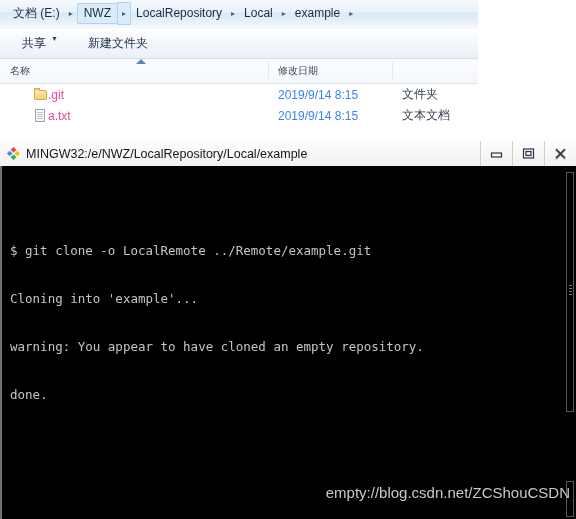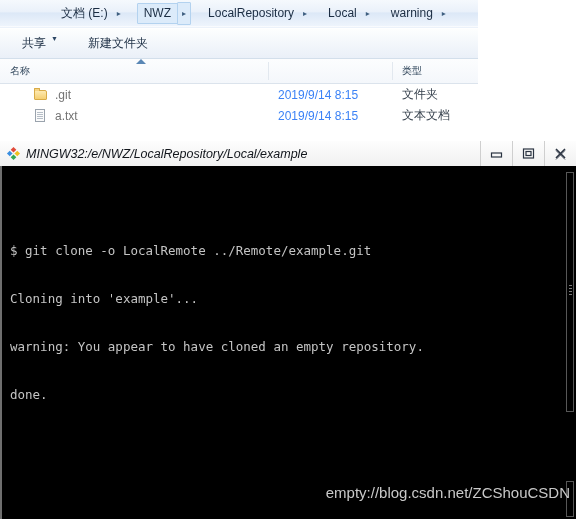--- a/index.html
+++ b/index.html
@@ -15,28 +15,27 @@
     position:absolute;left:0;top:0;width:478px;height:148px;
     background:#ffffff;
     overflow:hidden;
   }
   .addressbar{
     position:absolute;left:0;top:0;width:478px;height:27px;
     background:linear-gradient(to bottom,#f5f9fd 0%,#eaf1fa 45%,#dce8f7 50%,#eef4fc 100%);
     border-bottom:1px solid #b8cfe5;
     display:flex;align-items:center;
     box-sizing:border-box;
-    padding-left:48px;
   }
   .addressbar::after{
     content:"";position:absolute;left:0;bottom:-2px;width:478px;height:2px;
     background:linear-gradient(to bottom,#ffffff,#e6eef8);
   }
   .crumb{
-    font-size:12px;color:#1b2d43;padding:2px 5px;margin-left:12px;
+    font-size:12px;color:#1b2d43;padding:2px 5px;margin-left:0;
     white-space:nowrap;line-height:17px;
   }
   .crumb.first{margin-left:8px;}
   .crumb.sel{
     background:#dcebfa;border:1px solid #b3d2ef;border-radius:1px;padding:1px 6px;
   }
   .crumb-arrow{
     font-size:8px;color:#3e5f80;padding:0 4px;line-height:17px;
   }
   .crumb-arrow.boxed{
@@ -72,22 +71,22 @@
     border-bottom:5px solid #5a87b5;
   }
 
   .filelist{
     position:absolute;left:0;top:84px;width:478px;height:64px;background:#ffffff;
   }
   .filerow{
     position:relative;height:21px;display:flex;align-items:center;
   }
   .fr-name{
-    position:absolute;left:14px;display:flex;align-items:center;gap:7px;
-    font-size:12px;color:#737373;padding-left:20px;
+    position:absolute;left:14px;display:flex;align-items:center;gap:0;
+    font-size:12px;color:#ec4899;padding-left:20px;
   }
   .fr-date{position:absolute;left:278px;font-size:12px;color:#3b82f6;}
   .fr-type{position:absolute;left:402px;font-size:12px;color:#37424e;}
 
   
   .ico{width:14px;height:13px;position:relative;display:inline-block;flex:none;}
   .ico.folder::before{
     content:"";position:absolute;left:0;top:2px;width:13px;height:10px;
     background:linear-gradient(to bottom,#fde9b0,#f5cf72);
     border:1px solid #d8ab48;border-radius:1px 2px 1px 1px;box-sizing:border-box;
@@ -111,21 +110,21 @@
     position:absolute;left:0;top:141px;width:576px;height:378px;
     background:#f0f0f0;
   }
   .term-title{
     position:absolute;left:0;top:0;width:576px;height:25px;
     background:linear-gradient(to bottom,#fdfdfd,#f1f1f1);
     border-bottom:1px solid #9d9d9d;
     display:flex;align-items:center;
   }
   .term-title-text{
-    font-size:12.5px;color:#12161c;margin-left:26px;white-space:nowrap;font-style:italic;
+    font-size:12.5px;color:#12161c;margin-left:26px;white-space:nowrap;
   }
   .git-ico{
     position:absolute;left:6px;top:5px;width:15px;height:15px;
   }
   .wbtns{position:absolute;right:0;top:0;height:25px;display:flex;align-items:stretch;}
   .wbtn{
     width:31px;display:flex;align-items:center;justify-content:center;
     border-left:1px solid #cfcfcf;color:#2b3442;
   }
   .wbtn svg{display:block;}
@@ -182,40 +181,40 @@
 
   <div class="addressbar">
     <span class="crumb first">文档 (E:)</span>
     <span class="crumb-arrow">▸</span>
     <span class="crumb sel">NWZ</span>
     <span class="crumb-arrow boxed">▸</span>
     <span class="crumb">LocalRepository</span>
     <span class="crumb-arrow">▸</span>
     <span class="crumb">Local</span>
     <span class="crumb-arrow">▸</span>
-    <span class="crumb">warning</span>
+    <span class="crumb">example</span>
     <span class="crumb-arrow">▸</span>
   </div>
 
   <div class="toolbar">
     <span class="tb-item">
       <span>共享</span>
       <span class="tb-caret">▼</span>
     </span>
     <span class="tb-item" style="margin-left:30px">
       <span>新建文件夹</span>
     </span>
   </div>
 
   <div class="colhead">
     <div class="sortmark"></div>
     <div class="ch" style="left:0px;width:268px">名称</div>
     <div class="colsep" style="left:268px"></div>
+    <div class="ch" style="left:268px;width:124px">修改日期</div>
     <div class="colsep" style="left:392px"></div>
-    <div class="ch" style="left:392px;width:86px">类型</div>
   </div>
 
   <div class="filelist">
     <div class="filerow">
       <span class="fr-name">
         <span class="ico folder"></span>
         <span>.git</span>
       </span>
       <span class="fr-date">2019/9/14 8:15</span>
       <span class="fr-type">文件夹</span>

